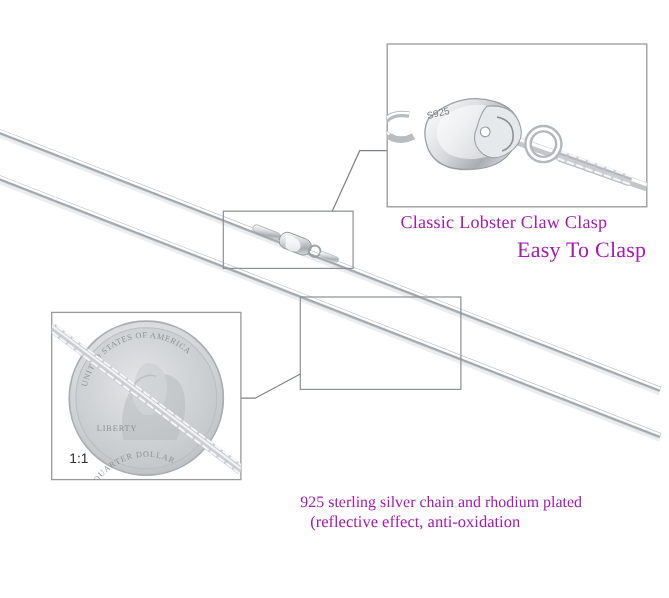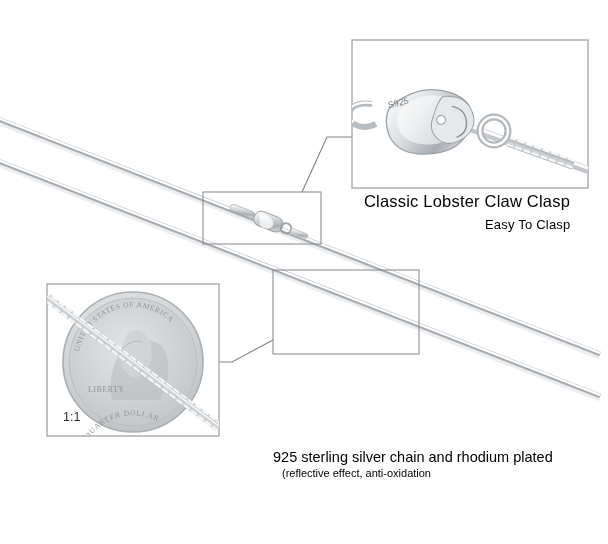--- a/index.html
+++ b/index.html
@@ -16,52 +16,51 @@
     height: 544px;
     background: #ffffff;
     overflow: hidden;
   }
   #scene {
     position: absolute;
     inset: 0;
   }
   .txt {
     position: absolute;
-    color: #000000;
+    color: #a21caf;
     white-space: nowrap;
-    font-family: Liberation Sans, sans-serif;
+    font-family: Liberation Serif, serif;
   }
   #clasp-label-1 {
     left: 364px;
     top: 192px;
     font-size: 16.5px;
     letter-spacing: 0.2px;
   }
   #clasp-label-2 {
     left: 470px;
     top: 217px;
-    font-size: 13px;
+    font-size: 20px;
     letter-spacing: 0.2px;
-    margin-left: 15px;
   }
   #width-label {
     left: 61px;
     top: 452px;
     font-size: 15.5px;
     letter-spacing: 0.2px;
   }
   #desc-1 {
     left: 273px;
     top: 449px;
     font-size: 14.5px;
   }
   #desc-2 {
     left: 282px;
     top: 467px;
-    font-size: 11px;
+    font-size: 15px;
   }
   #desc-3 {
     left: 300px;
     top: 485px;
     font-size: 14.5px;
   }
 </style>
 </head>
 <body>
 

